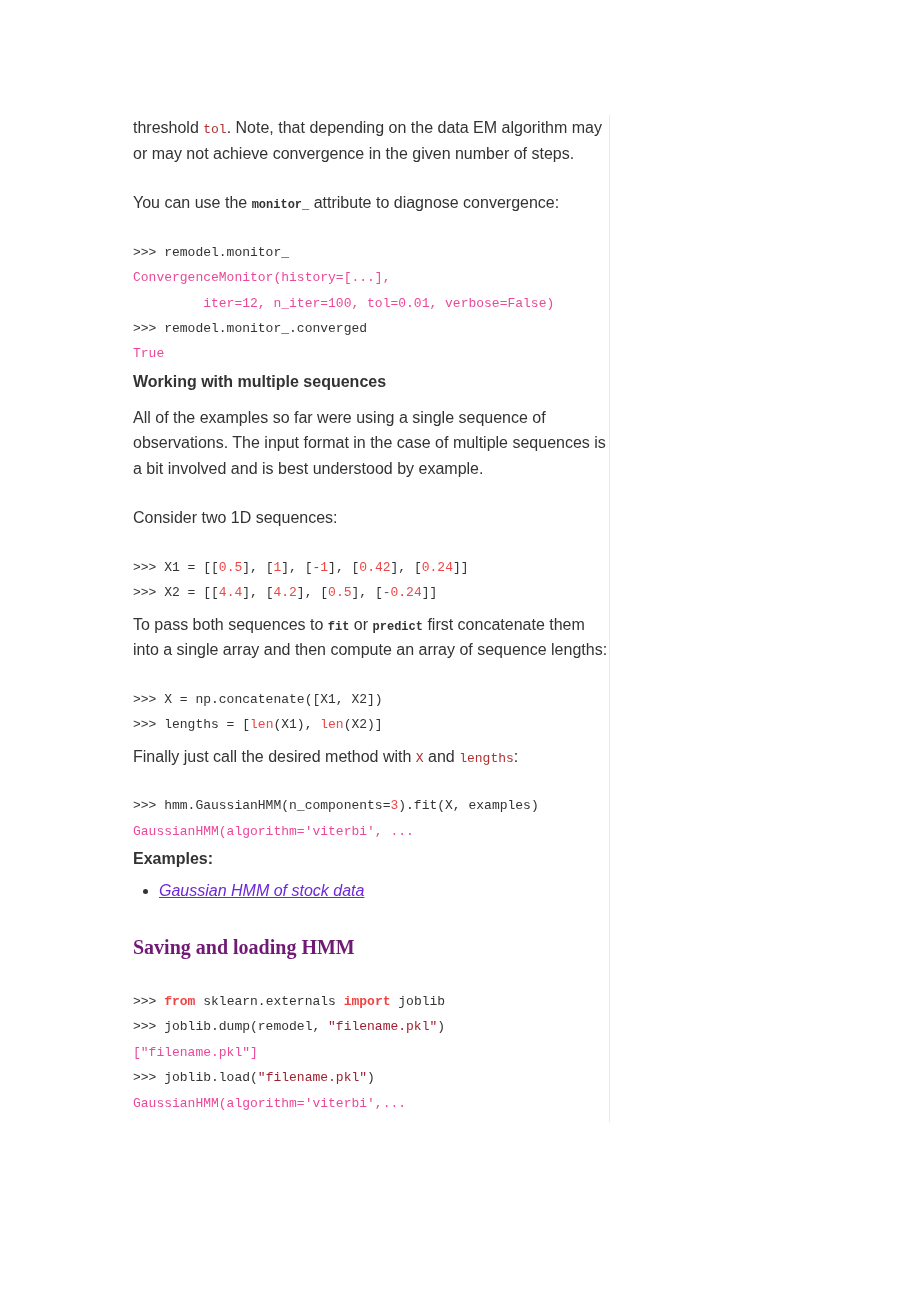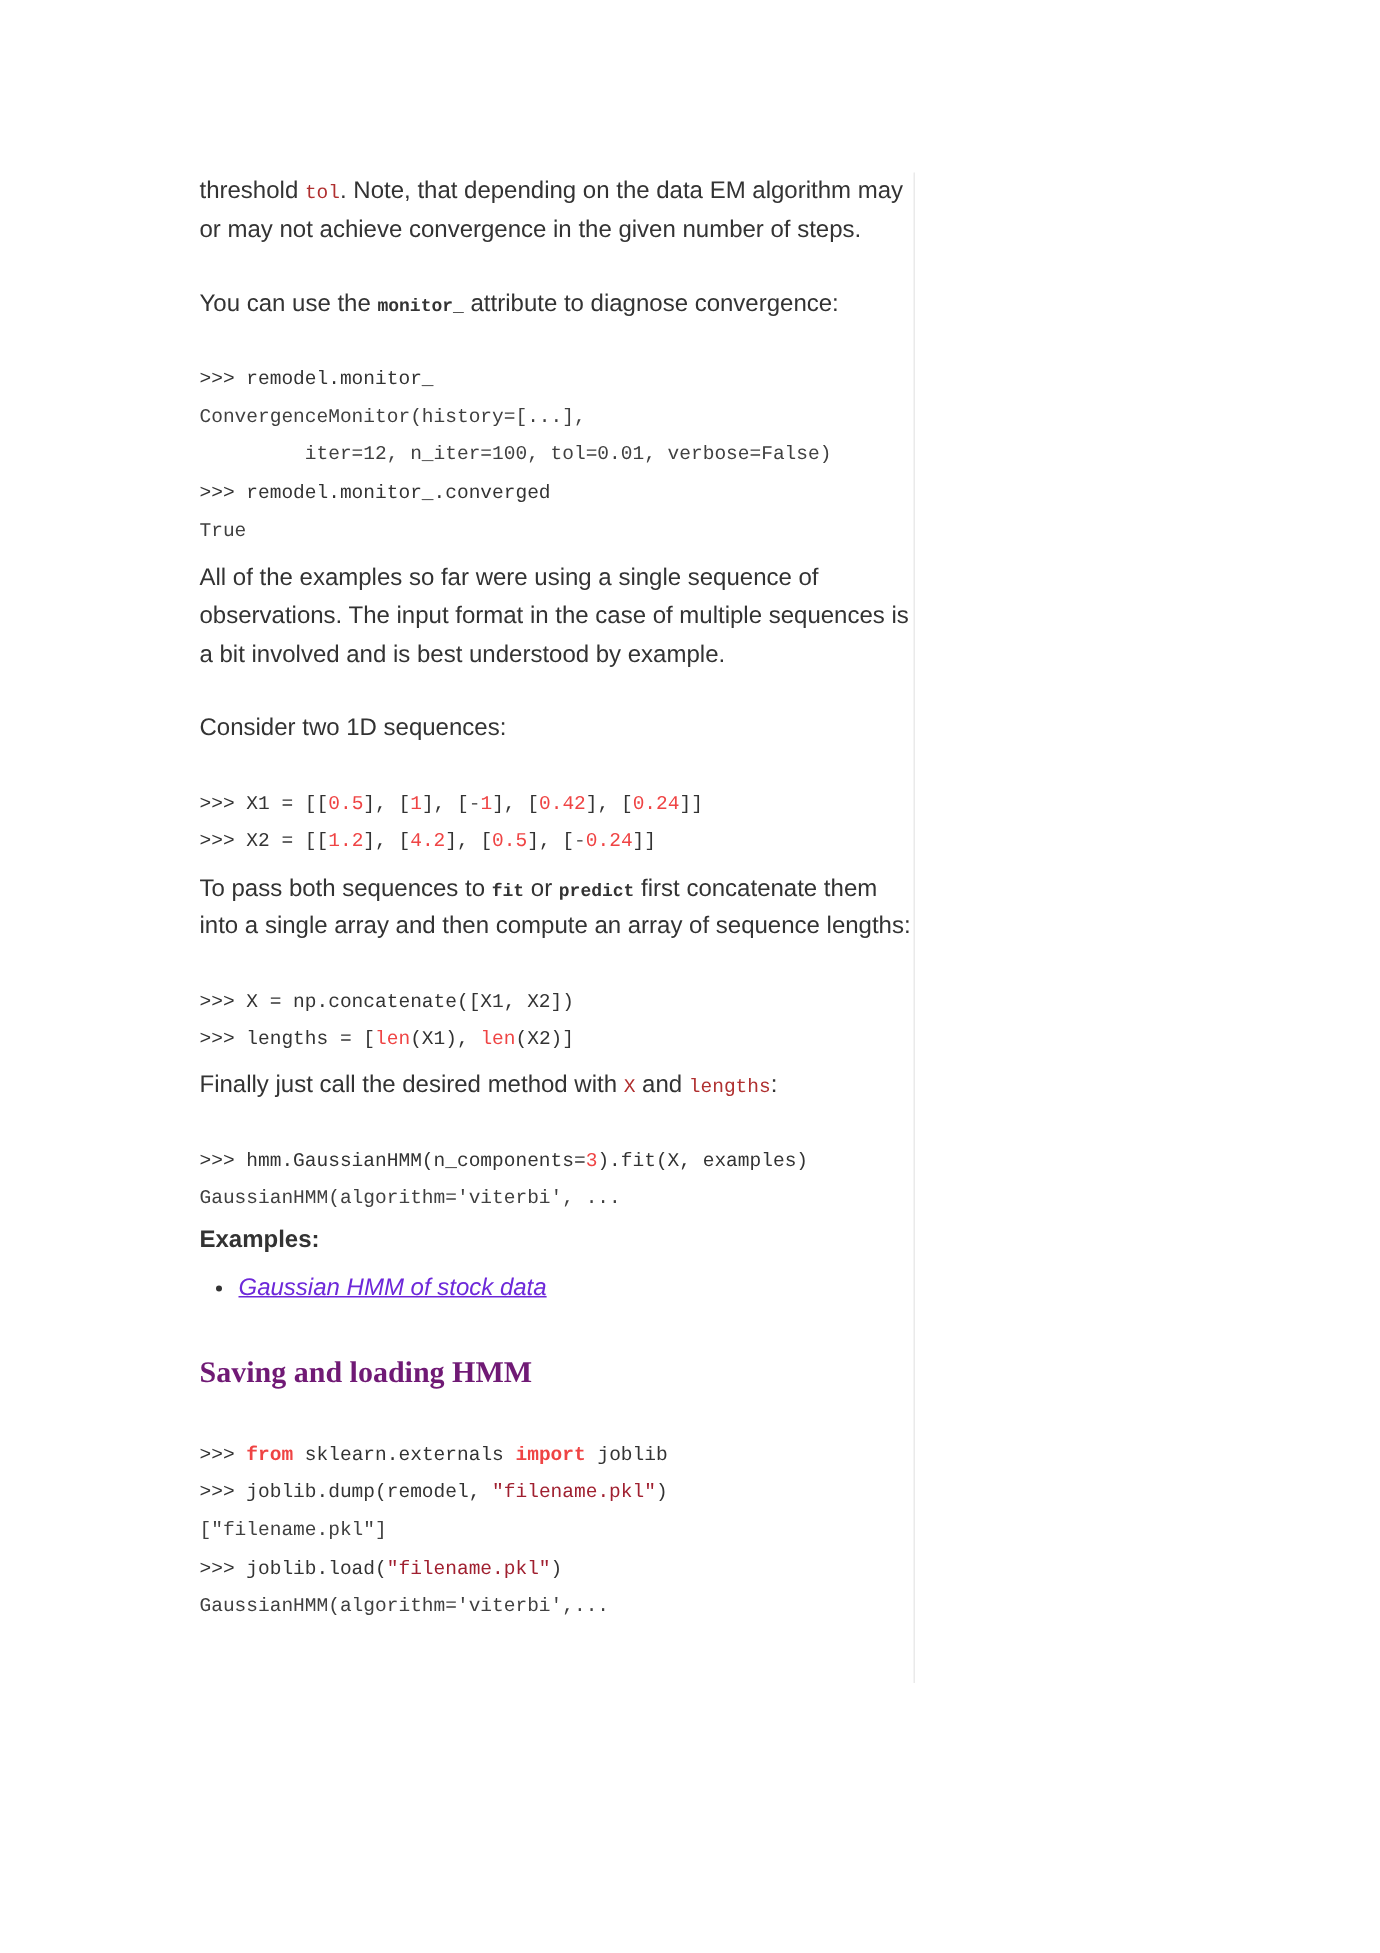--- a/index.html
+++ b/index.html
@@ -43,21 +43,21 @@
     color: #333;
   }
   pre.codeblock {
     margin: 0 0 6px 0;
     font-family: "Courier New", monospace;
     font-size: 13px;
     line-height: 1.95;
     white-space: pre;
     color: #333;
   }
-  .grey { color: #404040; text-align: right; }
+  .grey { color: #ec4899; text-align: right; }
   .num  { color: #ef4444; }
   .op   { color: #555; }
   .kw   { color: #ef4444; font-weight: bold; }
   .str  { color: #a02030; }
   h3.section {
     font-size: 16px;
     font-weight: bold;
     margin: 4px 0 14px 0;
   }
   h2.serif {
@@ -94,27 +94,28 @@
   <p class="body-text">
     <span>You can use the </span><span class="inline-code-bold">monitor_</span><span> attribute to diagnose convergence:</span>
   </p>
 
   <pre class="codeblock"><span class="prompt">&gt;&gt;&gt; remodel.monitor_</span>
 <span class="grey">ConvergenceMonitor(history=[...],</span>
 <span class="grey">         iter=12, n_iter=100, tol=0.01, verbose=False)</span>
 <span class="prompt">&gt;&gt;&gt; remodel.monitor_.converged</span>
 <span class="grey">True</span></pre>
 
+  <h3 class="section">Working with multiple sequences</h3>
 
   <p class="body-text">All of the examples so far were using a single sequence of observations. The input format in the case of multiple sequences is a bit involved and is best understood by example.</p>
 
   <p class="body-text">Consider two 1D sequences:</p>
 
   <pre class="codeblock tight" id="code2"><span class="prompt">&gt;&gt;&gt; X1 = [[<span class="num">0.5</span>], [<span class="num">1</span>], [<span class="op">-</span><span class="num">1</span>], [<span class="num">0.42</span>], [<span class="num">0.24</span>]]</span>
-<span class="prompt">&gt;&gt;&gt; X2 = [[<span class="num">1.2</span>], [<span class="num">4.2</span>], [<span class="num">0.5</span>], [<span class="op">-</span><span class="num">0.24</span>]]</span></pre>
+<span class="prompt">&gt;&gt;&gt; X2 = [[<span class="num">4.4</span>], [<span class="num">4.2</span>], [<span class="num">0.5</span>], [<span class="op">-</span><span class="num">0.24</span>]]</span></pre>
 
   <p class="body-text">
     <span>To pass both sequences to </span><span class="inline-code-bold">fit</span><span> or </span><span class="inline-code-bold">predict</span><span> first concatenate them into a single array and then compute an array of sequence lengths:</span>
   </p>
 
   <pre class="codeblock tight"><span class="prompt">&gt;&gt;&gt; X = np.concatenate([X1, X2])</span>
 <span class="prompt"><span>&gt;&gt;&gt; lengths = [</span><span class="num">len</span><span>(X1), </span><span class="num">len</span><span>(X2)]</span></span></pre>
 
   <p class="body-text">
     <span>Finally just call the desired method with </span><span class="inline-code-red">X</span><span> and </span><span class="inline-code-red">lengths</span><span>:</span>

